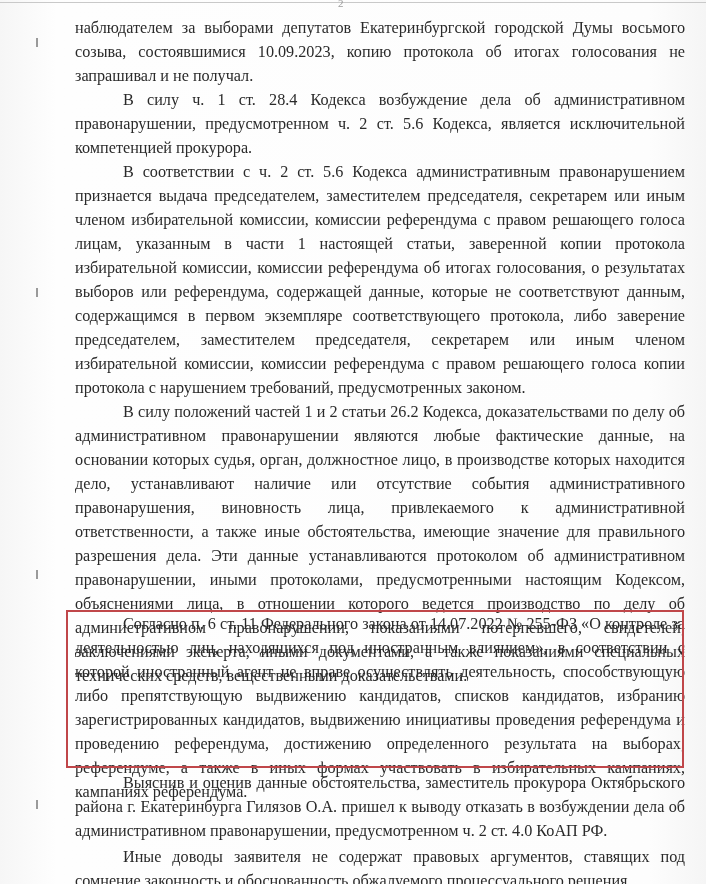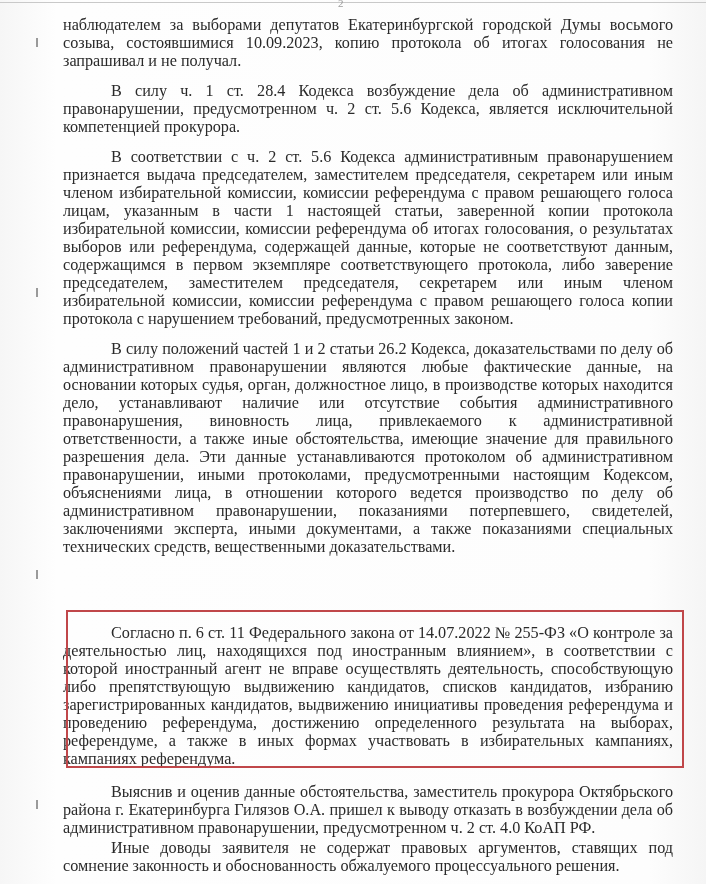--- a/index.html
+++ b/index.html
@@ -9,23 +9,23 @@
     font-family: "Liberation Serif", "DejaVu Serif", serif;
     color: #2a2a2a;
     position: relative;
   }
   .page {
     position: absolute; left: 0; top: 0; width: 706px; height: 884px;
     background: linear-gradient(90deg, #f6f6f6 0%, #fefefe 8%, #fdfdfd 92%, #f5f5f5 100%);
   }
   .top-border { position:absolute; left:0; top:2px; width:706px; height:1px; background:#c9c9c9; }
   .page-number { position:absolute; left:338px; top:-3px; font-size:11px; color:#9a9a9a; }
-  .text-block { position:absolute; left:63px; width:610px; font-size:16.2px; line-height:18px; }
+  .text-block { position:absolute; left:75px; width:610px; font-size:16.2px; line-height:24px; }
   .para { margin:0; text-align: justify; text-align-last: left; }
-  .para.indent { text-indent: 48px; margin-top: 12px; }
+  .para.indent { text-indent: 48px; }
   .margin-mark { position:absolute; left:36px; width:2px; height:9px; background:#9a9a9a; }
   .highlight-box {
     position:absolute; left:66px; top:610px; width:618px; height:158px;
     border: 2.5px solid #c0474a; box-sizing: border-box; pointer-events:none;
   }
 </style>
 </head>
 <body>
 
 <div class="page">

